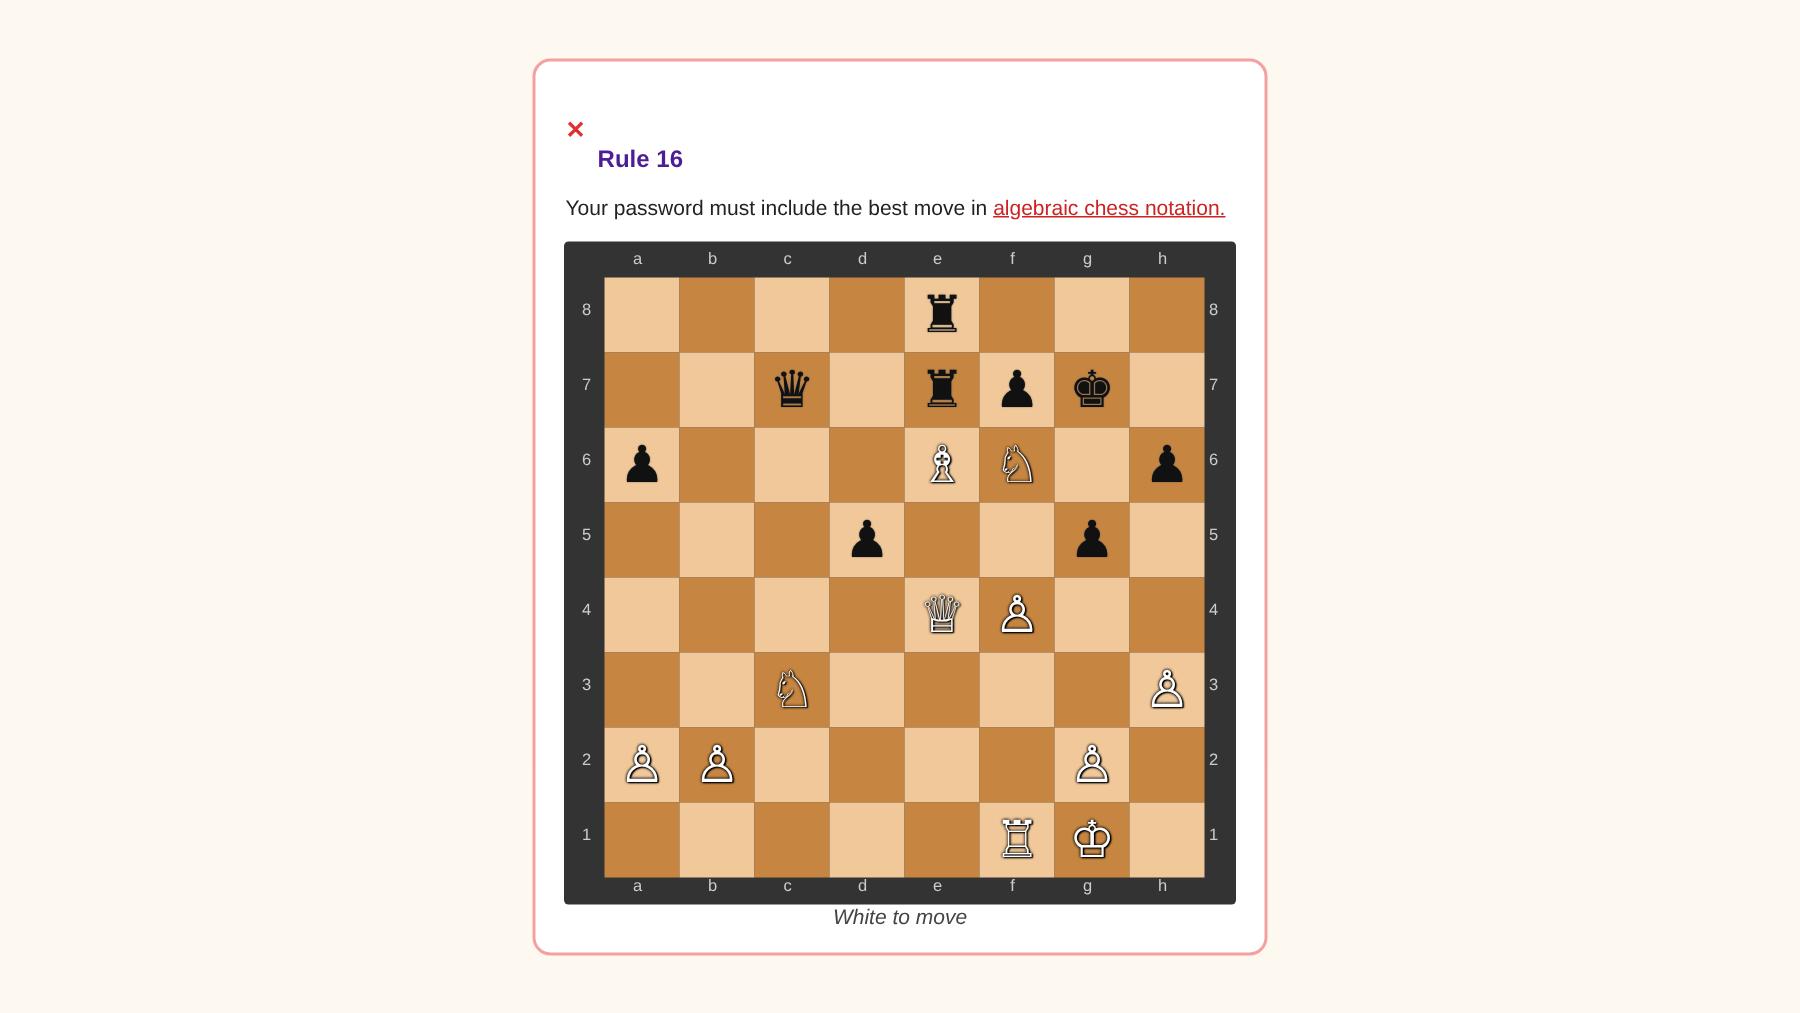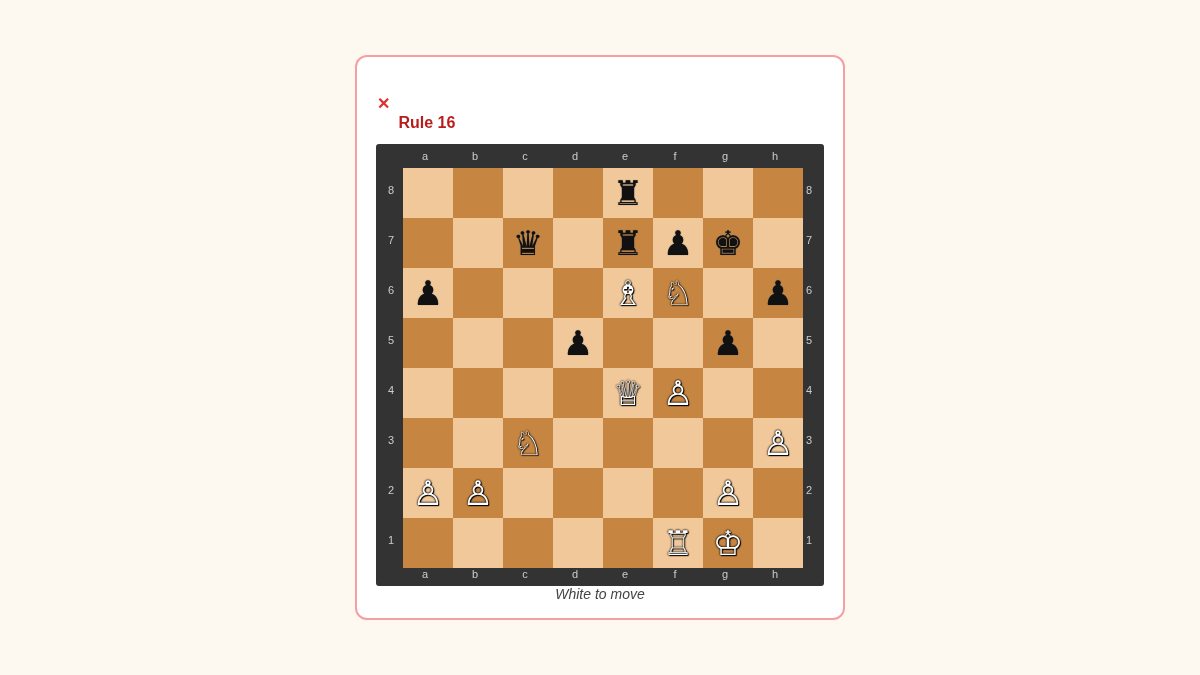--- a/index.html
+++ b/index.html
@@ -31,21 +31,21 @@
 
     .x-icon {
       color: #e03030;
       font-weight: bold;
       font-size: 16px;
     }
 
     .rule-title {
       font-size: 16px;
       font-weight: bold;
-      color: #b91c1c;
+      color: #4c1d95;
       margin-top: 39px;
     }
 
     .rule-description {
       font-size: 14px;
       color: #222;
       margin-bottom: 12px;
       line-height: 1.5;
     }
 
@@ -110,20 +110,23 @@
       padding: 2px 0;
     }
   </style>
 </head>
 <body>
 
 <div class="card">
   <div class="rule-header">
     <span class="x-icon">✕</span>
     <span class="rule-title">Rule 16</span>
+  </div>
+  <div class="rule-description">
+    <span>Your password must include the best move in </span><a href="#">algebraic chess notation.</a>
   </div>
 
   <div class="board-wrapper">
     <div style="background:#333; padding:4px 6px 4px 6px; border-radius:3px; display:inline-block;">
 
       <div style="display:flex; flex-direction:row; margin-left:18px; margin-bottom:1px;">
         <div class="file-coord">a</div>
         <div class="file-coord">b</div>
         <div class="file-coord">c</div>
         <div class="file-coord">d</div>

